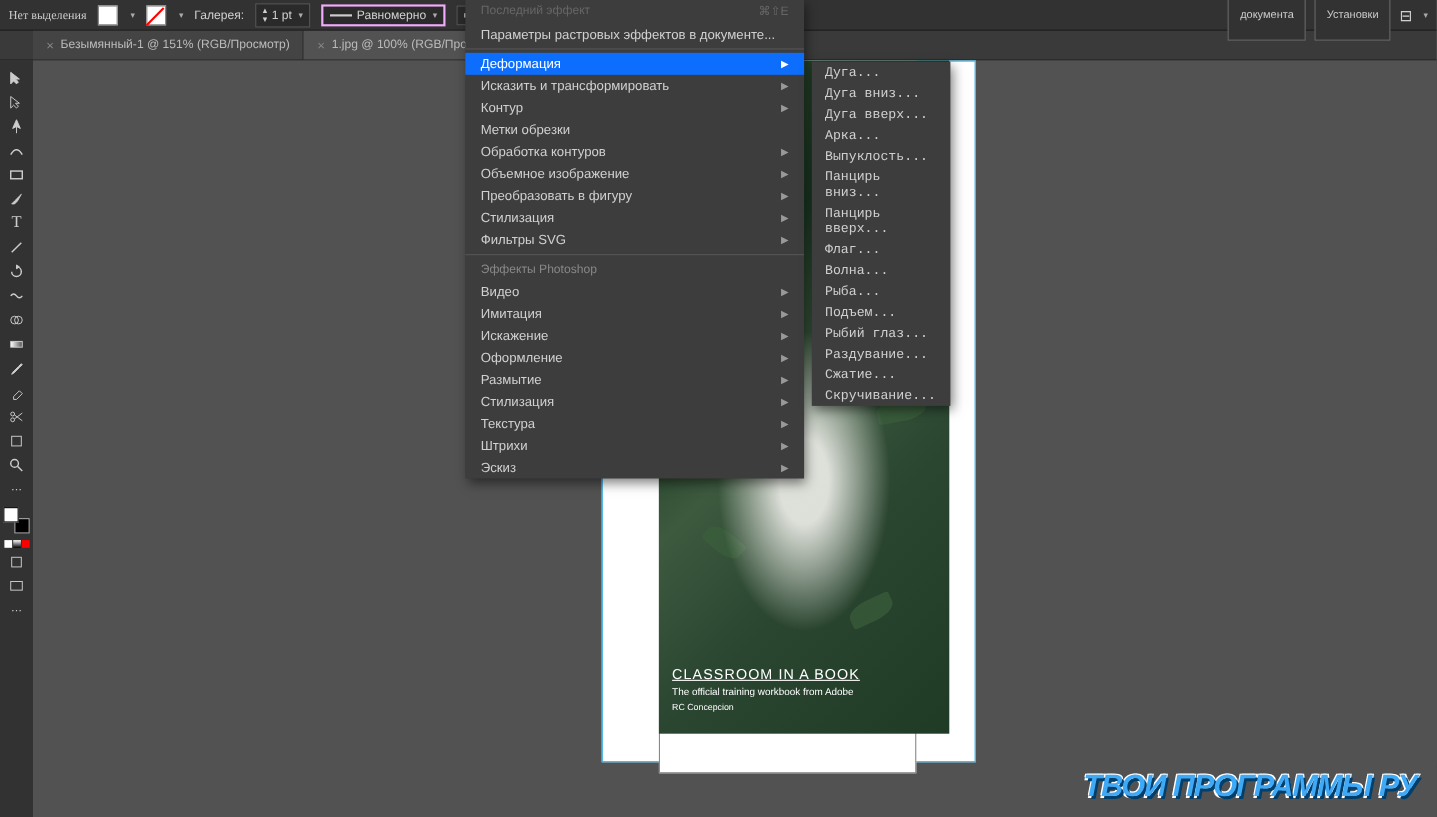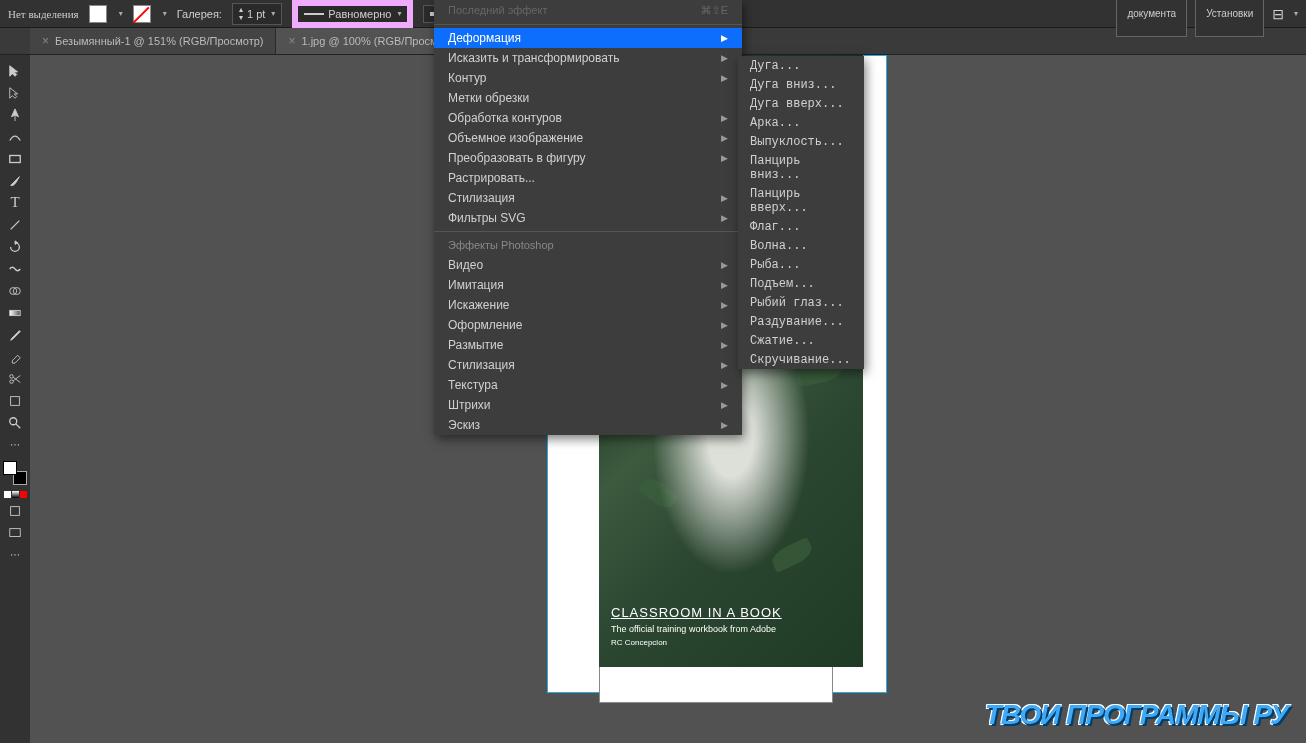--- a/index.html
+++ b/index.html
@@ -37,35 +37,35 @@
 .artboard-inner { position: absolute; left: 569px; top: 0; width: 234px; height: 648px; background: #fff; border: 1px solid #888; }
 .placed-image { position: absolute; left: 569px; top: 0; width: 264px; height: 612px; background: linear-gradient(135deg,#2d4a2f 0%,#1a3520 30%,#3d5a3f 50%,#2a4530 70%,#1f3a25 100%); overflow: hidden; }
 .image-overlay { position: absolute; top: 40%; left: 20%; width: 60%; height: 45%; background: radial-gradient(ellipse,rgba(240,240,235,0.9) 20%,transparent 70%); }
 .image-text { position: absolute; bottom: 20px; left: 12px; color: #fff; font-size: 12px; }
 .image-text .title { font-size: 13px; letter-spacing: 1px; margin-bottom: 4px; text-decoration: underline; }
 .image-text .sub { font-size: 9px; margin-bottom: 4px; }
 .image-text .author { font-size: 8px; }
 .leaves { position: absolute; width: 100%; height: 100%; }
 .leaf { position: absolute; background: #3a5f3c; border-radius: 50% 10% 50% 10%; opacity: 0.7; }
 
-.menu-dropdown { position: absolute; top: 0; left: 434px; width: 308px; background: #3d3d3d; color: #d0d0d0; font-size: 12px; box-shadow: 2px 4px 10px rgba(0,0,0,0.5); z-index: 100; }
+.menu-dropdown { position: absolute; top: 0; left: 423px; width: 308px; background: #3d3d3d; color: #d0d0d0; font-size: 12px; box-shadow: 2px 4px 10px rgba(0,0,0,0.5); z-index: 100; }
 .menu-header-disabled { color: #666; padding: 4px 14px; font-size: 11px; display: flex; justify-content: space-between; }
 .menu-item { padding: 3px 14px; display: flex; justify-content: space-between; align-items: center; cursor: pointer; }
 .menu-item.highlighted { background: #0d6efd; color: #fff; }
 .menu-section-header { color: #888; padding: 4px 14px; font-size: 11px; }
 .menu-separator { height: 1px; background: #555; margin: 3px 0; }
 .menu-arrow { font-size: 9px; color: #999; }
 .menu-item.highlighted .menu-arrow { color: #fff; }
 
 .submenu { position: absolute; top: 56px; left: 738px; width: 126px; background: #3d3d3d; color: #d0d0d0; font-size: 12px; box-shadow: 2px 4px 10px rgba(0,0,0,0.5); z-index: 101; }
 .submenu .menu-item { padding: 2.5px 12px; font-family: Liberation Mono, monospace; }
 
 .watermark { position: absolute; bottom: 12px; right: 18px; font-size: 28px; font-weight: bold; font-style: italic; color: #3fa9f5; text-shadow: 2px 2px 0 #003f6b, -1px -1px 0 #fff, 1px -1px 0 #fff, -1px 1px 0 #fff; letter-spacing: -1px; pointer-events: none; }
 
-.stroke-preview { display: flex; align-items: center; gap: 4px; background: #2a2a2a; padding: 2px 6px; border: 6px solid #f0abfc; }
+.stroke-preview { display: flex; align-items: center; gap: 4px; background: #2a2a2a; padding: 2px 6px; border: 2px solid #f0abfc; }
 .stroke-line { width: 20px; height: 2px; background: #ccc; }
 .style-preview { display: flex; align-items: center; gap: 4px; background: #2a2a2a; padding: 2px 6px; border: 1px solid #555; }
 </style>
 </head>
 <body>
 
 <div class="top-bar">
   <span class="top-bar-label">Нет выделения</span>
   <div class="swatch white"></div>
   <span class="dropdown-indicator">▾</span>
@@ -244,20 +244,23 @@
       </div>
     </div>
   </div>
 </div>
 
 <div class="menu-dropdown">
   <div class="menu-header-disabled">
     <span>Последний эффект</span>
     <span>⌘⇧E</span>
   </div>
+  <div class="menu-item">
+    <span>Параметры растровых эффектов в документе...</span>
+  </div>
   <div class="menu-separator"></div>
   <div id="ai-items">
       <div class="menu-item highlighted">
         <span>Деформация</span>
         <span class="menu-arrow">▶</span>
       </div>
       <div class="menu-item">
         <span>Исказить и трансформировать</span>
         <span class="menu-arrow">▶</span>
       </div>
@@ -272,23 +275,20 @@
         <span>Обработка контуров</span>
         <span class="menu-arrow">▶</span>
       </div>
       <div class="menu-item">
         <span>Объемное изображение</span>
         <span class="menu-arrow">▶</span>
       </div>
       <div class="menu-item">
         <span>Преобразовать в фигуру</span>
         <span class="menu-arrow">▶</span>
-      </div>
-      <div class="menu-item">
-        <span>Растрировать...</span>
       </div>
       <div class="menu-item">
         <span>Стилизация</span>
         <span class="menu-arrow">▶</span>
       </div>
       <div class="menu-item">
         <span>Фильтры SVG</span>
         <span class="menu-arrow">▶</span>
       </div>
     </div>

